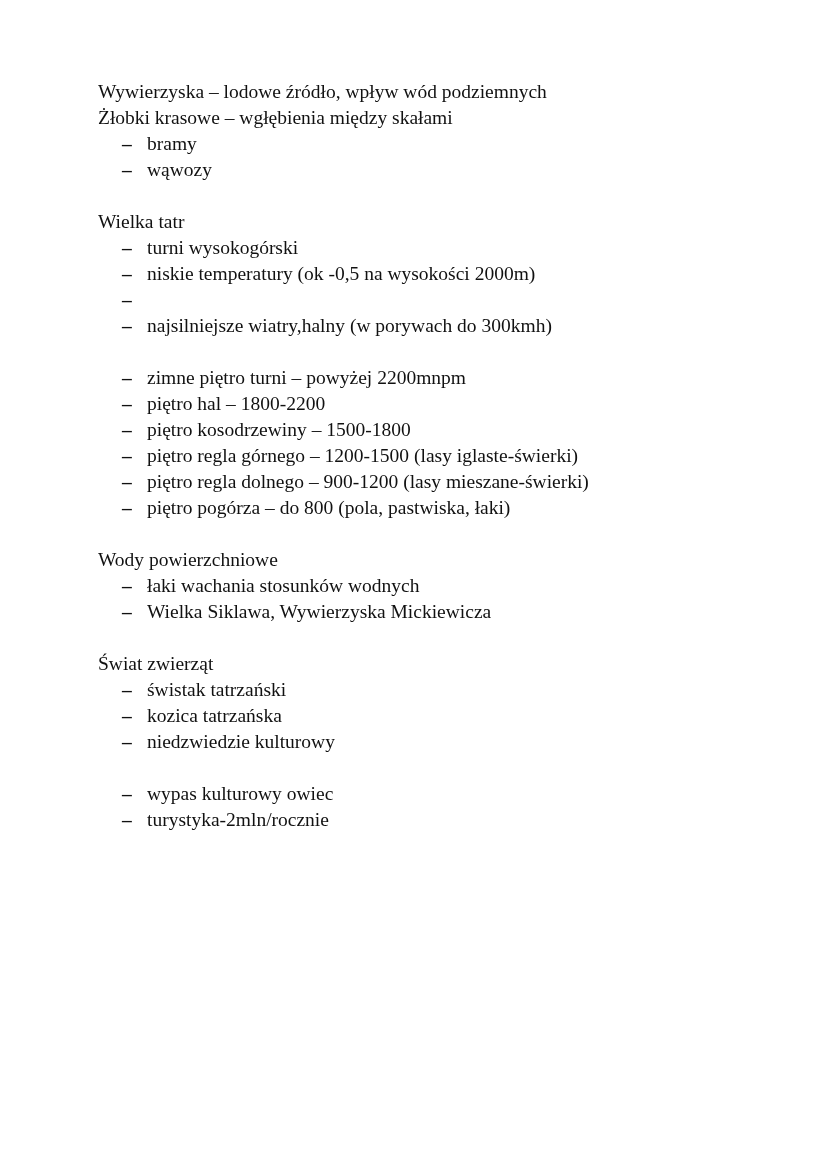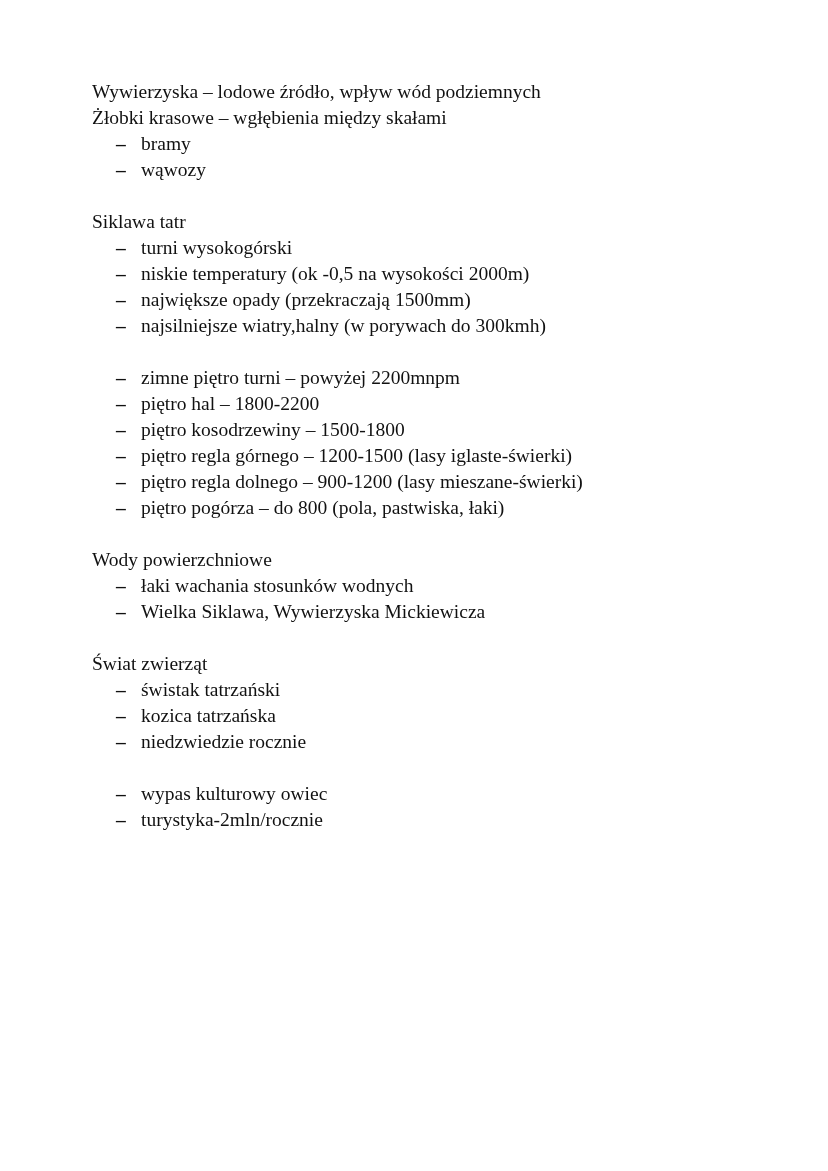--- a/index.html
+++ b/index.html
@@ -4,21 +4,21 @@
 <style>
   html, body { margin: 0; padding: 0; background: #ffffff; }
   body { width: 828px; height: 1171px; position: relative; overflow: hidden; }
   .page {
     position: absolute; left: 0; top: 0; width: 828px; height: 1171px;
     background: #ffffff; color: #111111;
     font-family: "Liberation Serif", "DejaVu Serif", serif;
     font-size: 19.5px; line-height: 26px;
   }
   .content { position: absolute; left: 80px; top: 79px; width: 700px; }
-  .section { margin: 0 0 26px 12px; }
+  .section { margin: 0 0 26px 18px; }
   .line { display: block; white-space: nowrap; height: 26px; }
   ul.items { list-style: none; margin: 0; padding: 0; }
   ul.items li { position: relative; padding-left: 49px; height: 26px; white-space: nowrap; }
   ul.items li .dash {
     position: absolute; left: 24px; top: 0; width: 14px;
     font-weight: bold;
   }
 </style>
 </head>
 <body>
@@ -29,25 +29,25 @@
     <div class="section">
       <span class="line">Wywierzyska – lodowe źródło, wpływ wód podziemnych</span>
       <span class="line">Żłobki krasowe – wgłębienia między skałami</span>
       <ul class="items">
         <li><span class="dash">–</span><span>bramy</span></li>
         <li><span class="dash">–</span><span>wąwozy</span></li>
       </ul>
     </div>
 
     <div class="section">
-      <span class="line">Siklawa tatr</span>
+      <span class="line">Wielka tatr</span>
       <ul class="items">
         <li><span class="dash">–</span><span>turni wysokogórski</span></li>
         <li><span class="dash">–</span><span>niskie temperatury (ok -0,5 na wysokości 2000m)</span></li>
-        <li><span class="dash">–</span><span>największe opady (przekraczają 1500mm)</span></li>
+        <li><span class="dash">–</span></li>
         <li><span class="dash">–</span><span>najsilniejsze wiatry,halny (w porywach do 300kmh)</span></li>
       </ul>
     </div>
 
     <div class="section">
       <ul class="items">
         <li><span class="dash">–</span><span>zimne piętro turni – powyżej 2200mnpm</span></li>
         <li><span class="dash">–</span><span>piętro hal – 1800-2200</span></li>
         <li><span class="dash">–</span><span>piętro kosodrzewiny – 1500-1800</span></li>
         <li><span class="dash">–</span><span>piętro regla górnego – 1200-1500 (lasy iglaste-świerki)</span></li>
@@ -62,21 +62,21 @@
         <li><span class="dash">–</span><span>łaki wachania stosunków wodnych</span></li>
         <li><span class="dash">–</span><span>Wielka Siklawa, Wywierzyska Mickiewicza</span></li>
       </ul>
     </div>
 
     <div class="section">
       <span class="line">Świat zwierząt</span>
       <ul class="items">
         <li><span class="dash">–</span><span>świstak tatrzański</span></li>
         <li><span class="dash">–</span><span>kozica tatrzańska</span></li>
-        <li><span class="dash">–</span><span>niedzwiedzie rocznie</span></li>
+        <li><span class="dash">–</span><span>niedzwiedzie kulturowy</span></li>
       </ul>
     </div>
 
     <div class="section">
       <ul class="items">
         <li><span class="dash">–</span><span>wypas kulturowy owiec</span></li>
         <li><span class="dash">–</span><span>turystyka-2mln/rocznie</span></li>
       </ul>
     </div>
 

